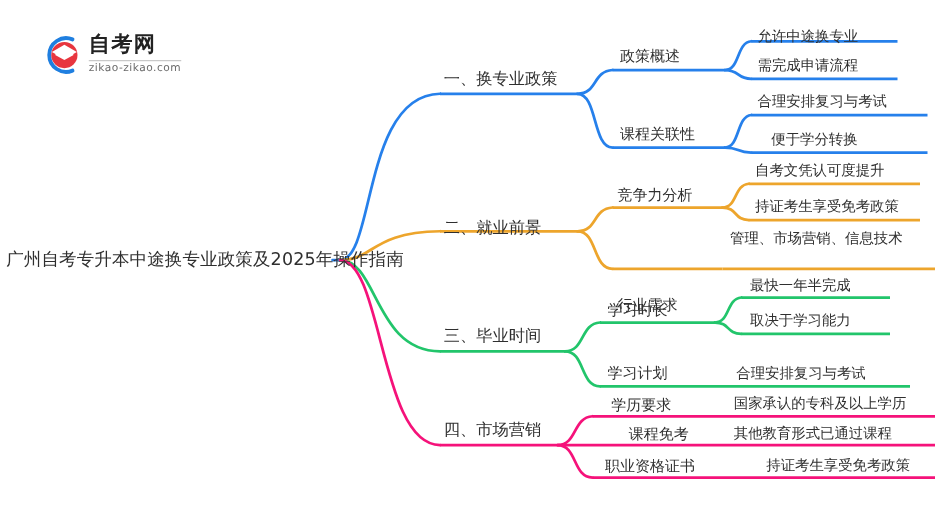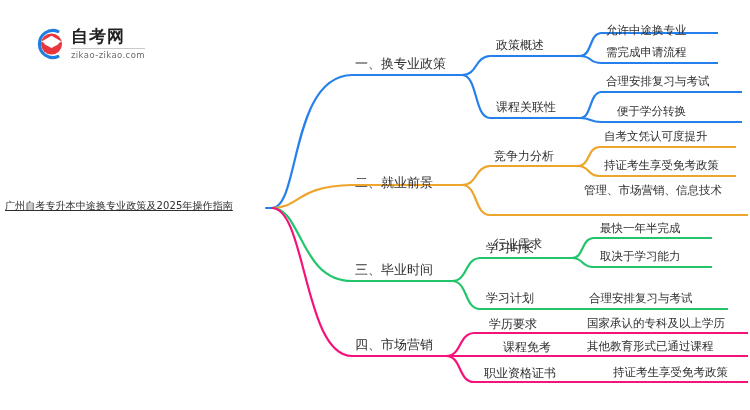--- a/index.html
+++ b/index.html
@@ -34,24 +34,23 @@
 
   
   .node{
     position:absolute;
     color:#2f2f2f;
     font-family:"DejaVu Sans","Liberation Sans",sans-serif;
     white-space:nowrap;
     line-height:1;
   }
   .root{
-    font-size:10px;
+    font-size:14px;
     left:5px;top:201px;
     letter-spacing:.1px;
-    text-decoration:underline;
   }
   .lvl1{font-size:13px;}
   .lvl2{font-size:12px;}
   .lvl3{font-size:11.5px;}
 </style>
 </head>
 <body>
 
 <div class="logo-wrap">
   <div class="logo-mark">

